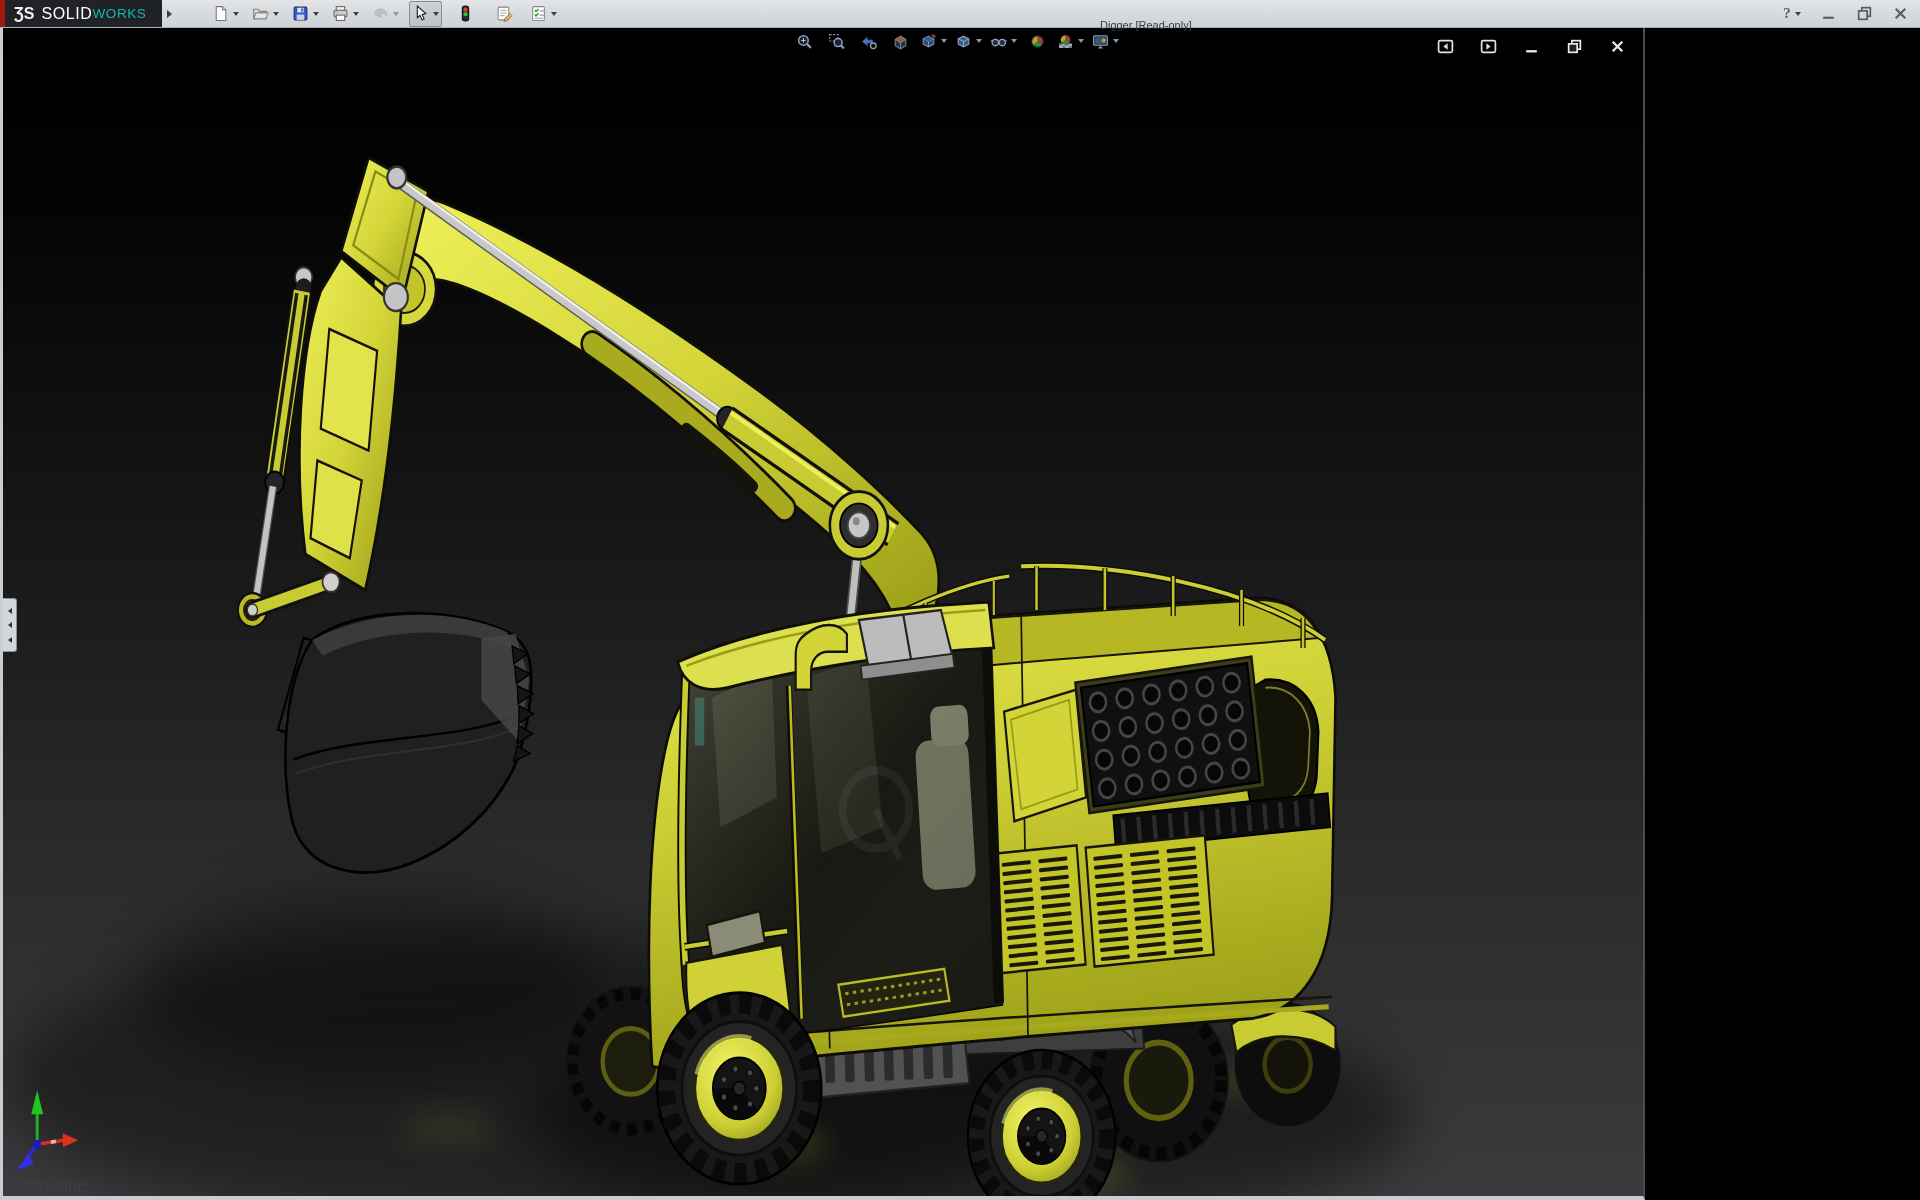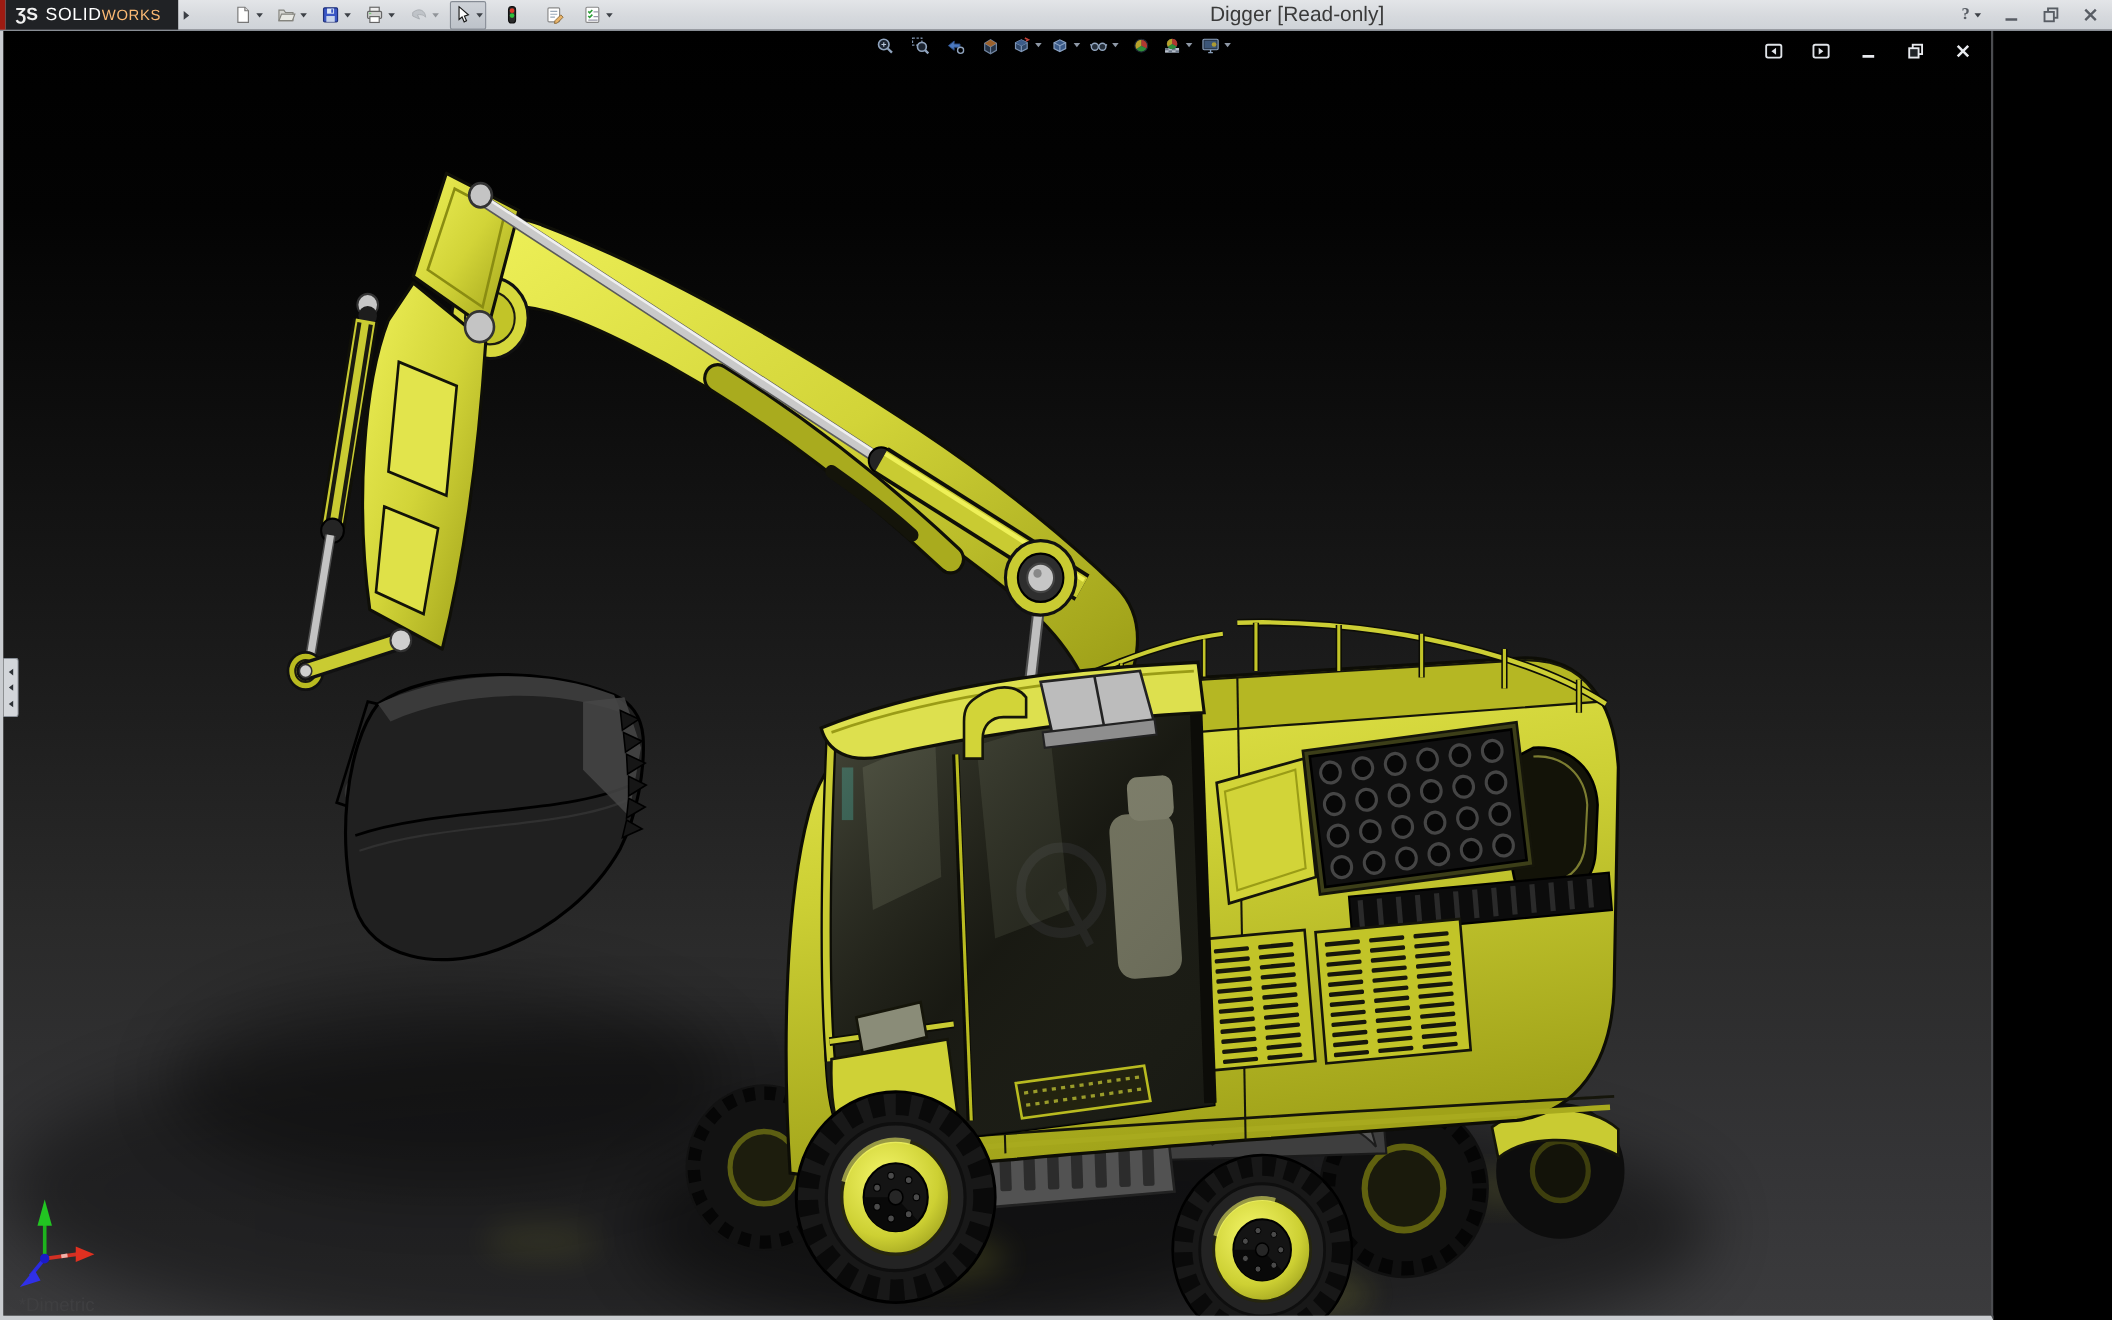--- a/index.html
+++ b/index.html
@@ -7,37 +7,37 @@
 
   
   .titlebar{position:absolute;top:0;left:0;width:1920px;height:27px;
     background:linear-gradient(180deg,#e3e5e8 0%,#d6d9dd 55%,#cfd3d8 100%);
     border-bottom:1px solid #aab0b8;display:flex;align-items:center;z-index:30;}
   .logo-red{width:5px;height:27px;background:var(--logo-red,#9e1b12);}
   .logo{height:27px;background:var(--logo-bg,#202225);color:#fff;display:flex;align-items:center;
     padding:0 16px 0 9px;}
   .brand-glyph{font-weight:700;font-size:16px;margin-right:7px;color:#f0f0f0;}
   .brand-bold{font-weight:400;font-size:16px;letter-spacing:.6px;}
-  .brand-light{font-weight:400;font-size:13.5px;letter-spacing:.6px;color:#fdba74;}
+  .brand-light{font-weight:400;font-size:13.5px;letter-spacing:.6px;color:#14b8a6;}
   .expander{width:11px;height:20px;margin-left:2px;display:flex;align-items:center;justify-content:center;}
   .expander .tri-r{width:0;height:0;border-top:4px solid transparent;border-bottom:4px solid transparent;border-left:5px solid #3a3e44;}
   .toolbar{display:flex;align-items:center;gap:7px;margin-left:34px;}
   .tbtn{height:24px;min-width:26px;padding:0 2px;display:flex;align-items:center;justify-content:center;border:1px solid transparent;}
   .tbtn.active{background:linear-gradient(#ced2d8,#bdc2c9);border:1px solid #868c95;border-radius:2px;}
   .tbtn.disabled{opacity:.45;}
   .tbtn .ic{display:flex;align-items:center;justify-content:center;}
   .caret{width:0;height:0;border-left:3.5px solid transparent;border-right:3.5px solid transparent;
     border-top:4px solid #3c4046;margin-left:4px;}
-  .win-title{position:absolute;left:1100px;top:0;height:22px;line-height:27px;font-size:19px;color:#3a3a3a;}
+  .win-title{position:absolute;left:1100px;top:12px;height:22px;line-height:27px;font-size:11px;color:#3a3a3a;}
   .tb-right{position:absolute;right:8px;top:0;height:27px;display:flex;align-items:center;gap:12px;}
   .tb-right .tbtn{min-width:18px;}
   .help-glyph{font-size:15px;font-weight:700;color:#585d64;font-family:"Liberation Serif","DejaVu Serif",serif;}
 
   
-  .viewport{position:absolute;top:28px;left:0;width:1812px;height:1172px;
+  .viewport{position:absolute;top:28px;left:0;width:1645px;height:1172px;
     border-left:3px solid #c9ccd0;border-right:2px solid #4b4c50;border-bottom:4px solid #c9ccd0;
     box-sizing:border-box;
     background:linear-gradient(180deg,#000 0%,#030303 14%,#0f0f0f 32%,#1d1d1d 52%,#2a2a2a 70%,#343436 88%,#3b3b3d 100%);
     overflow:hidden;z-index:1;}
   .scene{position:absolute;inset:0;width:100%;height:100%;display:block;}
 
   
   .headsup{position:absolute;left:786px;top:1px;display:flex;align-items:center;gap:2px;z-index:10;}
   .headsup .tbtn{height:22px;min-width:24px;}
   .headsup .caret{border-top-color:#8e98a6;}

